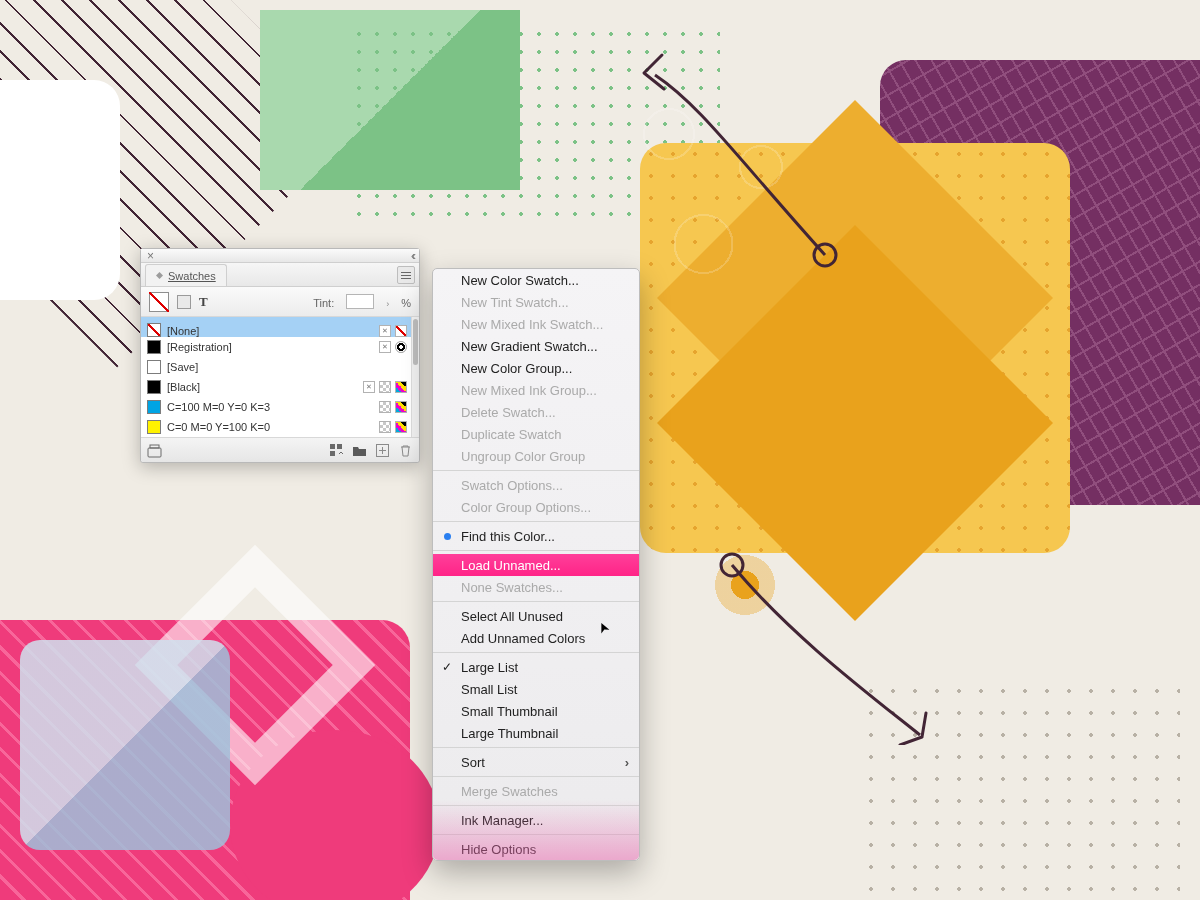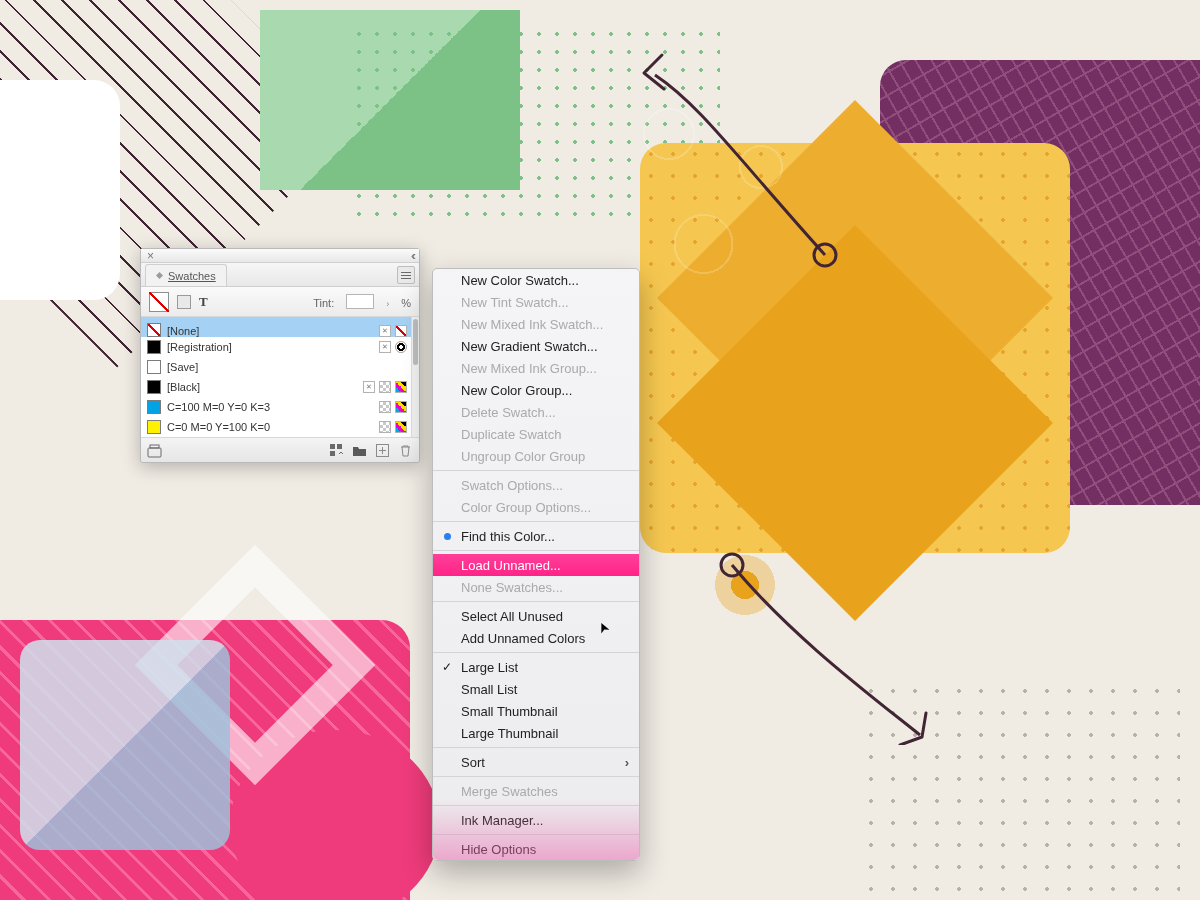--- a/index.html
+++ b/index.html
@@ -282,25 +282,25 @@
     </div>
     <div class="mi disabled">
       <span>New Tint Swatch...</span>
     </div>
     <div class="mi disabled">
       <span>New Mixed Ink Swatch...</span>
     </div>
     <div class="mi">
       <span>New Gradient Swatch...</span>
     </div>
+    <div class="mi">
+      <span>New Color Group...</span>
+    </div>
     <div class="mi disabled">
       <span>New Mixed Ink Group...</span>
-    </div>
-    <div class="mi">
-      <span>New Color Group...</span>
     </div>
     <div class="mi disabled">
       <span>Delete Swatch...</span>
     </div>
     <div class="mi disabled">
       <span>Duplicate Swatch</span>
     </div>
     <div class="mi disabled">
       <span>Ungroup Color Group</span>
     </div>

